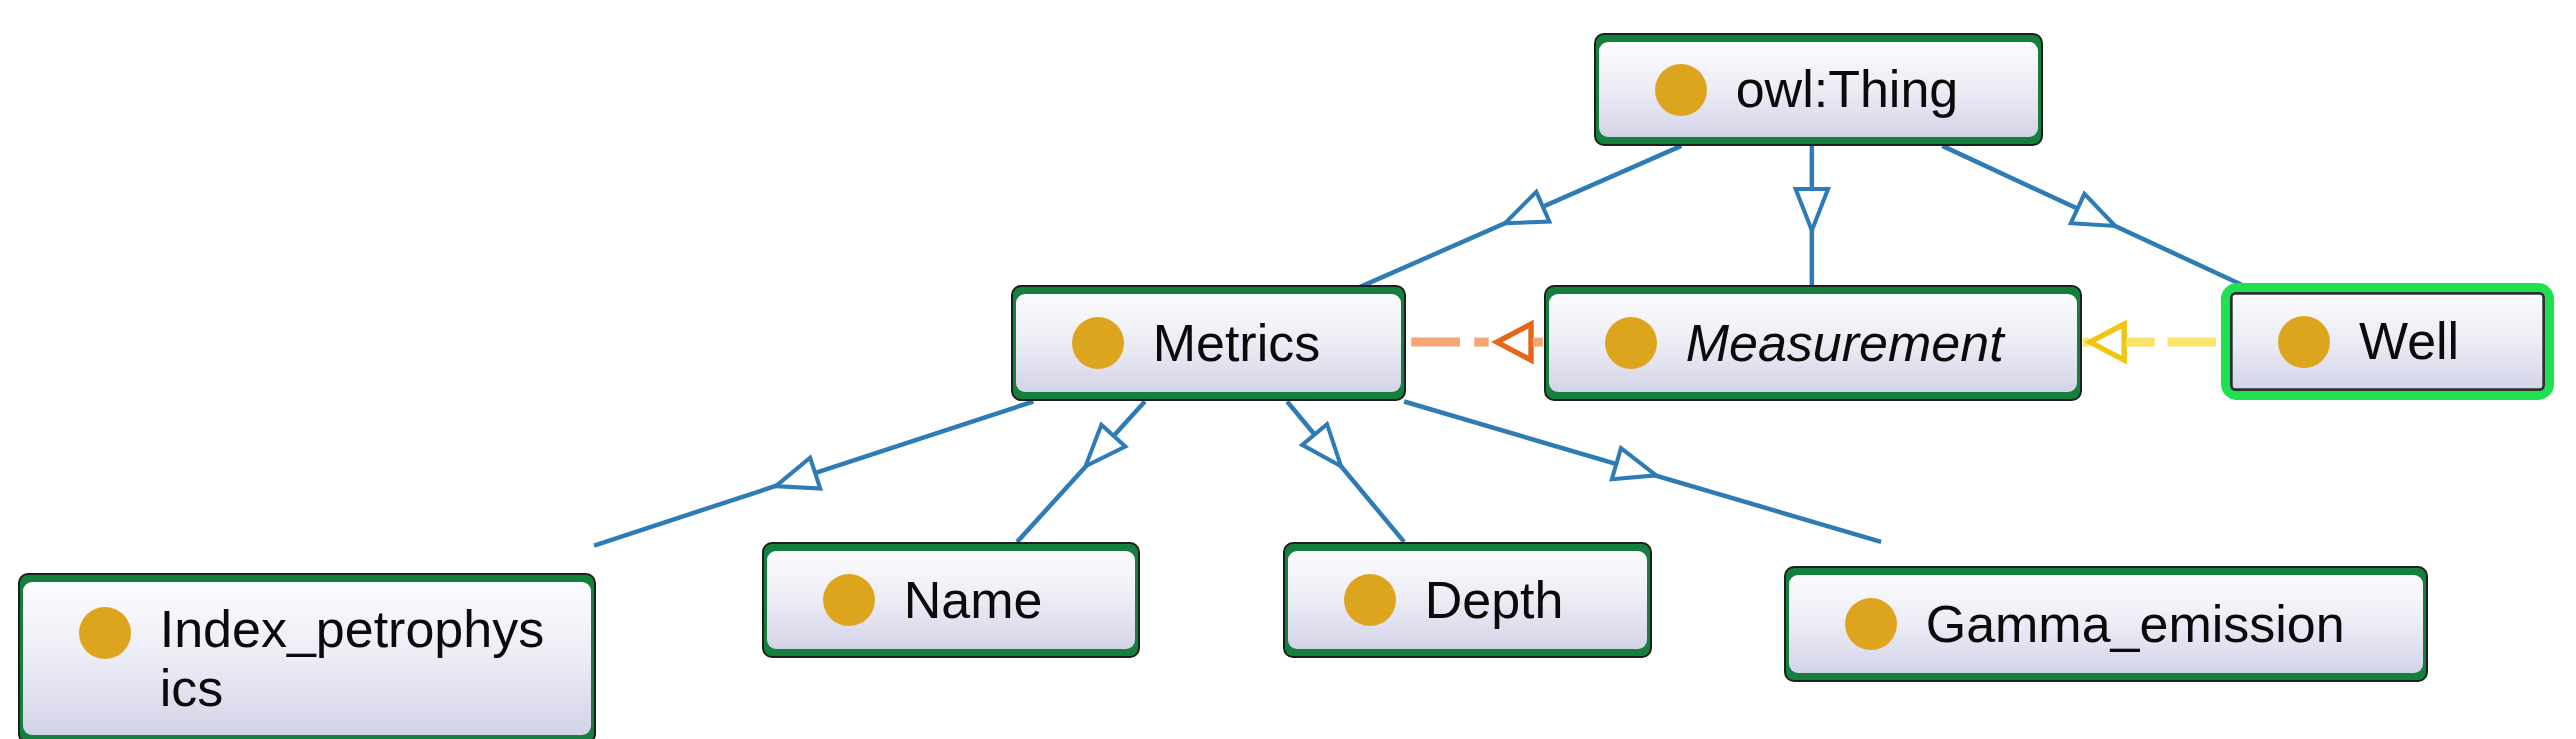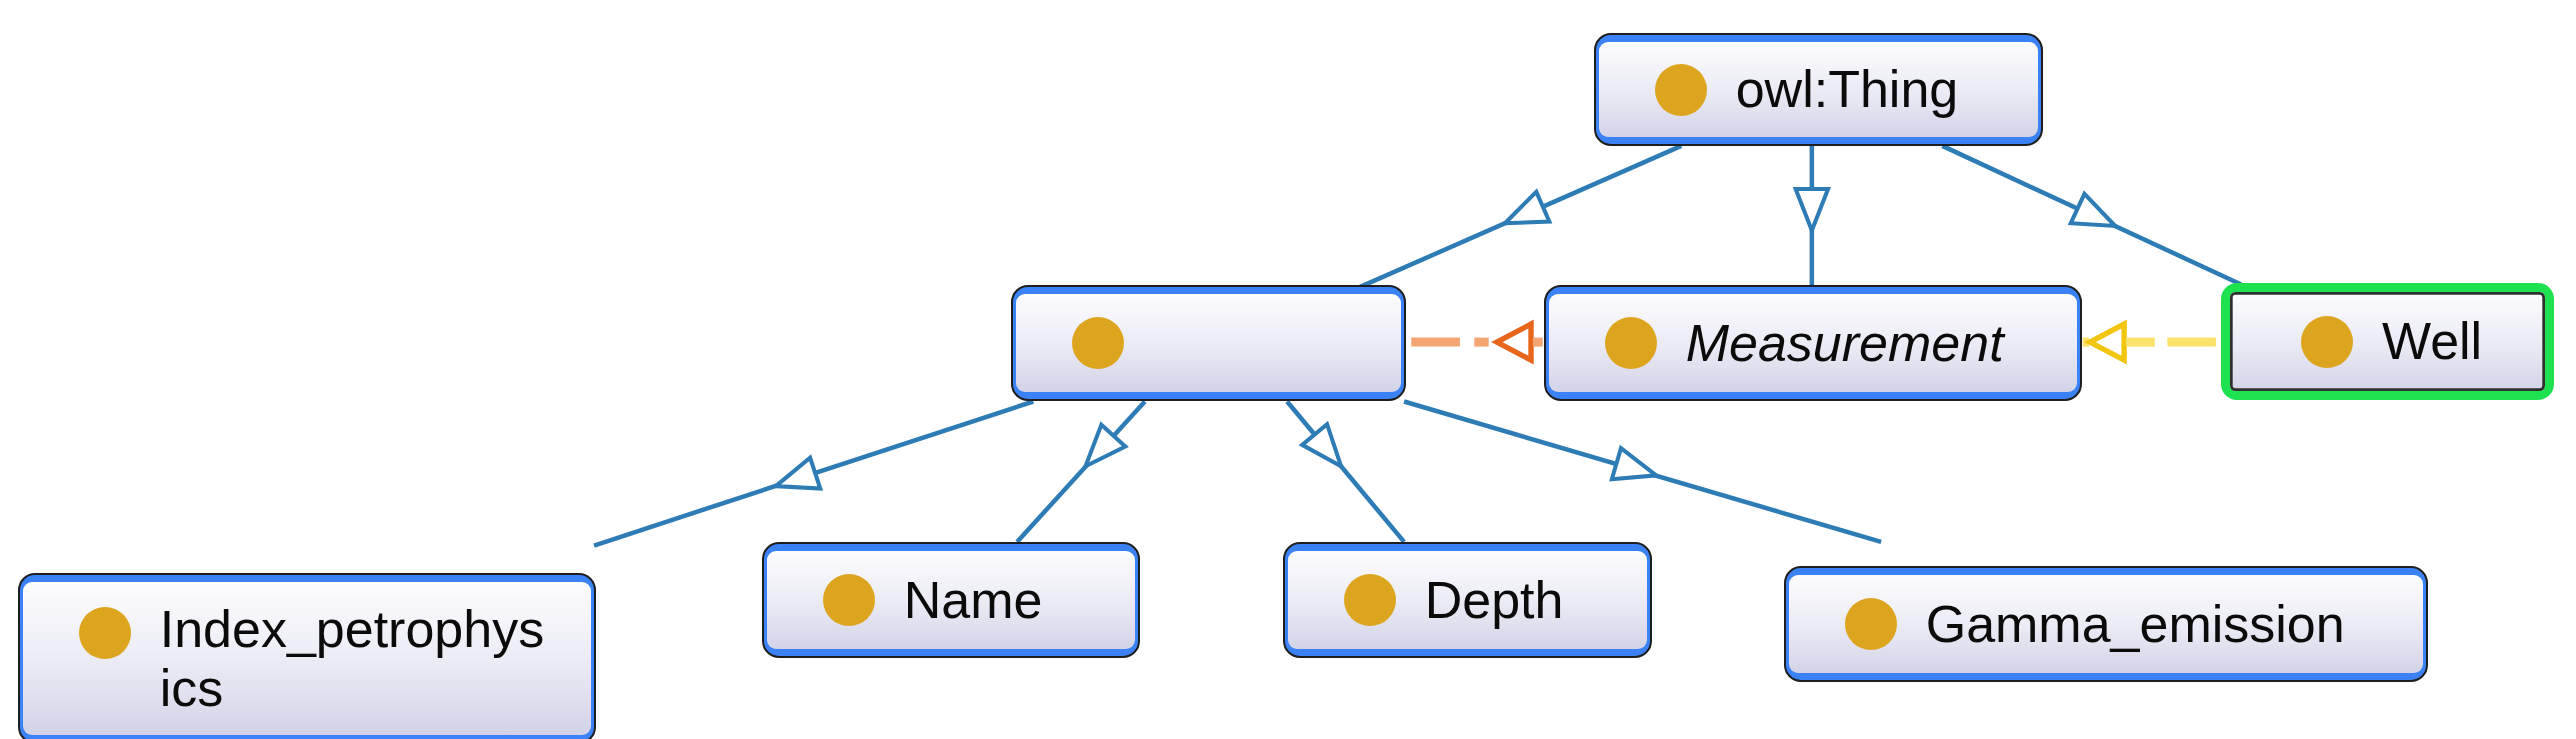--- a/index.html
+++ b/index.html
@@ -5,23 +5,23 @@
   html,body { margin:0; padding:0; background:#ffffff; }
   #stage {
     position:relative; width:2576px; height:740px; background:#ffffff;
     font-family:"Liberation Sans", sans-serif; overflow:hidden;
   }
   svg.edges { position:absolute; left:0; top:0; z-index:1; }
 
   
   .node {
     position:absolute; box-sizing:border-box; z-index:2;
-    background:#3b82f6;
+    background:#15803d;
     border:2.7px solid #1e1e1e;
-    border-radius:17px;
+    border-radius:10px;
   }
   .node-inner {
     position:absolute; left:2.7px; right:2.7px; top:7.2px; bottom:7.2px;
     border-radius:9px;
     background:linear-gradient(180deg,#fcfcfe 0%, #ebebf5 52%, #d3d3e8 100%);
     display:flex; align-items:center; padding-left:56px; gap:29px;
     box-sizing:border-box;
   }
   .dot {
     width:52px; height:52px; border-radius:50%;
@@ -32,21 +32,21 @@
     white-space:pre-line; letter-spacing:0;
   }
 
   
   .node-well {
     background:transparent; border:9px solid #1de14e; border-radius:16px;
   }
   .node-well .node-inner {
     left:0; right:0; top:0; bottom:0; border-radius:5.4px;
     box-shadow: inset 0 0 0 2.7px #2f2f2f;
-    padding-left:71px;
+    padding-left:48px;
   }
 
   
   .node-index .node-inner { align-items:center; }
   .node-index .dot { margin-top:-52px; }   
 
   
   #n-thing       { left:1594px; top:33px;  width:449px; height:113px; }
   #n-metrics     { left:1011px; top:285px; width:395px; height:116px; }
   #n-measurement { left:1544px; top:285px; width:538px; height:116px;font-style:italic; }
@@ -116,20 +116,21 @@
   <div class="node" id="n-thing">
     <div class="node-inner">
       <span class="dot"></span>
       <span class="lbl">owl:Thing</span>
     </div>
   </div>
 
   <div class="node" id="n-metrics">
     <div class="node-inner">
       <span class="dot"></span>
+      <span class="lbl">Metrics</span>
     </div>
   </div>
 
   <div class="node" id="n-measurement">
     <div class="node-inner">
       <span class="dot"></span>
       <span class="lbl">Measurement</span>
     </div>
   </div>
 

